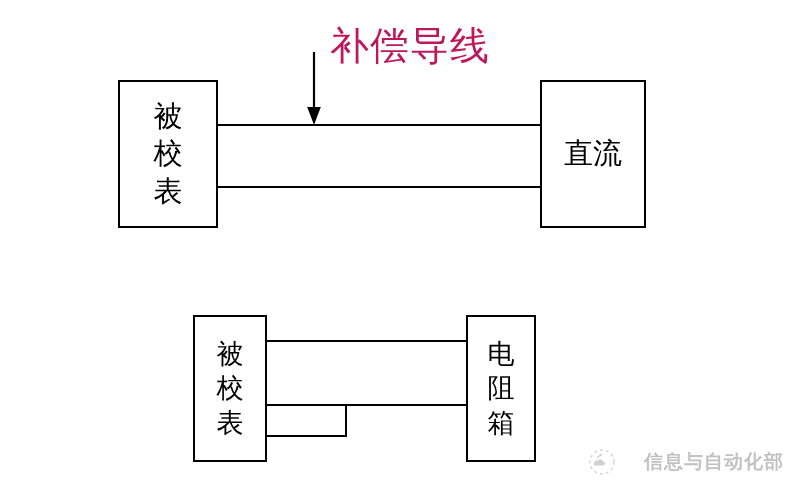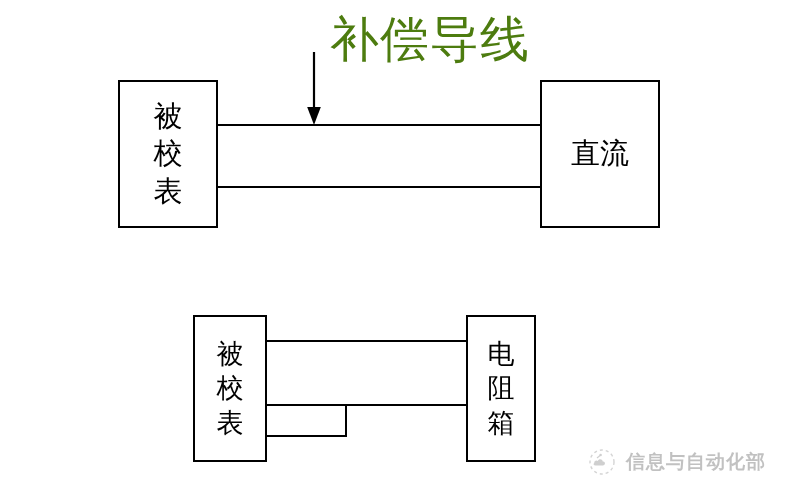--- a/index.html
+++ b/index.html
@@ -53,21 +53,21 @@
 
   
   #box-calibrated-meter-top {
     left: 118px; top: 80px;
     width: 100px; height: 148px;
     font-size: 29px;
   }
   
   #box-dc-potentiometer {
     left: 540px; top: 80px;
-    width: 120px; height: 148px;
+    width: 106px; height: 148px;
     font-size: 29px;
   }
   
   #box-calibrated-meter-bottom {
     left: 193px; top: 315px;
     width: 74px; height: 147px;
     font-size: 27px;
   }
   
   #box-resistance-box {
@@ -104,36 +104,36 @@
   #annotation-arrow {
     position: absolute;
     left: 306px; top: 52px;
     width: 16px; height: 74px;
     z-index: 2;
   }
 
   
   #label-compensating-wire {
     position: absolute;
-    left: 330px; top: 14px;
-    font-size: 49px;
+    left: 330px; top: 26px;
+    font-size: 39px;
     line-height: 1.05;
-    color: #4d7c0f;
+    color: #be185d;
     letter-spacing: 1px;
     white-space: nowrap;
     z-index: 4;
   }
 
   
   #watermark {
     position: absolute;
     left: 588px; top: 448px;
     display: flex;
     align-items: center;
-    gap: 10px;
+    gap: 28px;
     z-index: 5;
     opacity: 0.42;
   }
   #watermark .wm-logo {
     width: 28px; height: 28px;
     position: relative;
     flex: none;
   }
   #watermark .wm-text {
     font-size: 19px;

